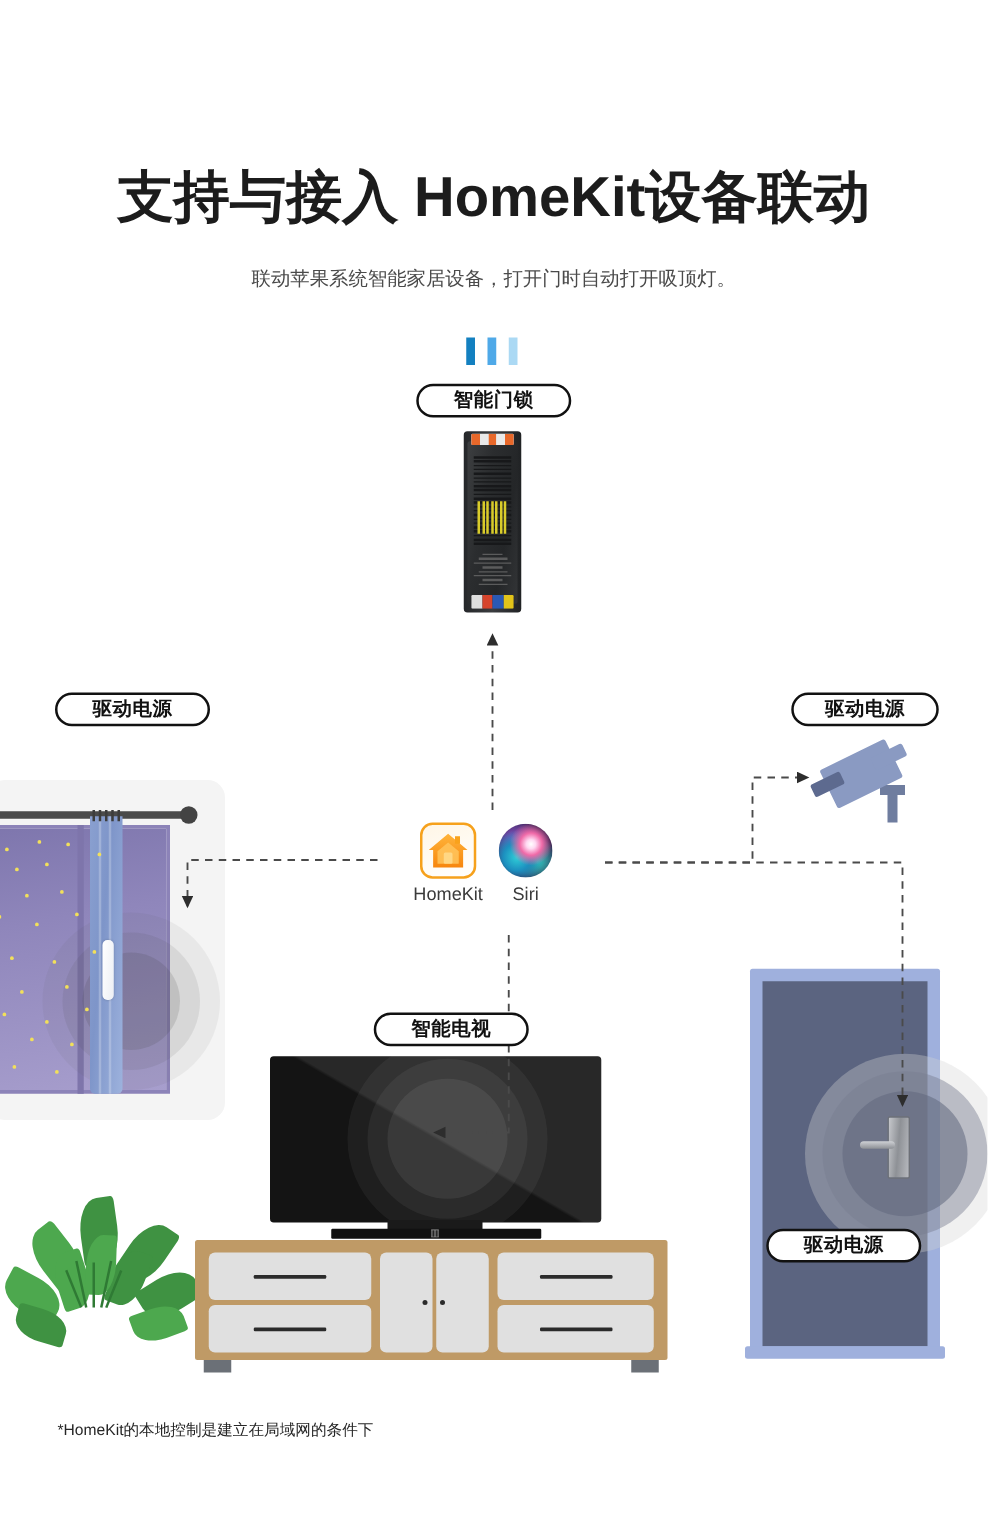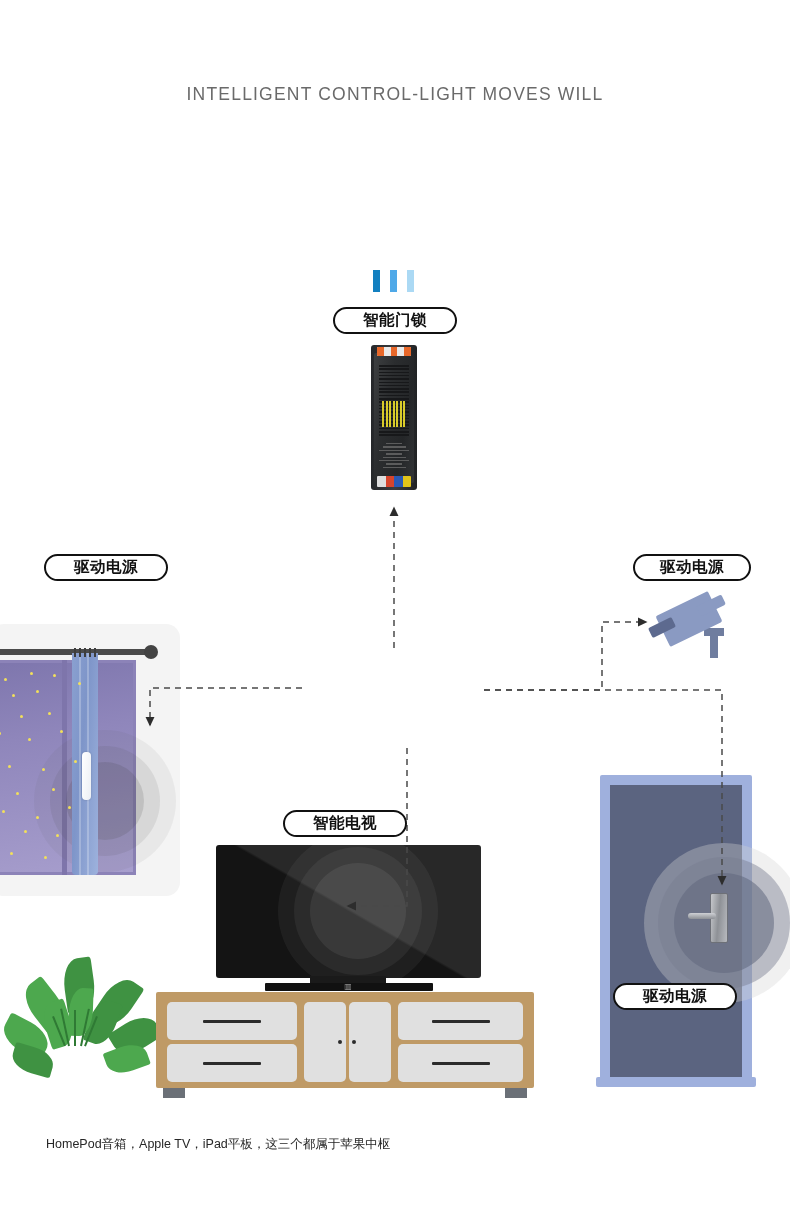--- a/index.html
+++ b/index.html
@@ -39,21 +39,21 @@
     position:absolute;
     border:2.4px solid #111;border-radius:40px;background:#fff;
     color:#111;font-weight:700;font-size:15.5px;
     display:flex;align-items:center;justify-content:center;
     box-sizing:border-box;letter-spacing:0.5px;z-index:40;
     height:27px;
   }
   .pill-driver{left:333px;top:307px;width:124px;}
   .pill-curtain{left:44px;top:554px;width:124px;}
   .pill-camera{left:633px;top:554px;width:118px;}
-  .pill-tv{left:283px;top:810px;width:124px;}
+  .pill-tv{left:299px;top:810px;width:124px;}
   .pill-lock{left:613px;top:983px;width:124px;}
 
   
   .psu{position:absolute;left:371px;top:345px;width:46px;height:145px;}
   .psu-body{
     position:absolute;left:3px;top:8px;width:40px;height:130px;
     background:linear-gradient(100deg,#3d3f41 0%,#2b2d2f 35%,#242628 70%,#333537 100%);
     border-radius:2px;
   }
   .psu-rim{
@@ -214,21 +214,22 @@
 
   
   .footnote{position:absolute;left:46px;top:1136px;width:560px;}
   .footnote p{margin:0 0 7px 0;font-size:12.5px;color:#262626;line-height:1.35;}
 </style>
 </head>
 <body>
 
 <div class="page">
 
-  <div class="eyebrow">INTELLIGENT CONTROL-LIGHT MOVES WILL</div>
+  <div class="headline">支持与接入 HomeKit设备联动</div>
+  <div class="subline">联动苹果系统智能家居设备，打开门时自动打开吸顶灯。</div>
 
   <div class="bars">
     <i></i>
     <i></i>
     <i></i>
   </div>
 
   <div class="pill pill-driver">智能门锁</div>
   <div class="psu">
     <div class="psu-rim"></div>
@@ -284,20 +285,39 @@
         <i style="top: 23.8px; width: 23px; left: 3.5px;"></i>
       </div>
     <div class="psu-bot-term">
       <span class="w"></span>
         <span class="r"></span>
         <span class="b"></span>
         <span class="y"></span>
     </div>
   </div>
 
+  <div class="hub">
+    <div class="hk-icon">
+      <svg width="41" height="41" viewBox="0 0 41 41">
+        <defs>
+          <linearGradient id="hkg" x1="0" y1="0" x2="0" y2="1">
+            <stop offset="0" stop-color="#ffb43a"></stop>
+              <stop offset="1" stop-color="#f7860e"></stop>
+          </linearGradient>
+        </defs>
+        <path d="M20.5 7 L36 20 L32.5 20 L32.5 34 L8.5 34 L8.5 20 L5 20 Z" fill="url(#hkg)"></path>
+        <rect x="26" y="9" width="4" height="6" fill="#f9a21b"></rect>
+        <path d="M20.5 14 L29 21 L29 31 L12 31 L12 21 Z" fill="#ffc45c" opacity="0.85"></path>
+        <rect x="17" y="22" width="7" height="9" rx="1.2" fill="#ffd98a" opacity="0.9"></rect>
+      </svg>
+    </div>
+    <div class="siri-icon"></div>
+    <div class="hub-cap cap-hk">HomeKit</div>
+    <div class="hub-cap cap-siri">Siri</div>
+  </div>
 
   <div class="pill pill-curtain">驱动电源</div>
   <div class="curtain-scene">
     <div class="cs-wall"></div>
     <div class="cs-window"></div>
     <div class="cs-mullion"></div>
     <div class="wave cs-w1"></div>
     <div class="wave cs-w2"></div>
     <div class="wave cs-w3"></div>
     <div class="cs-rod"></div>
@@ -419,16 +439,16 @@
     <path d="M302,688 L150,688 L150,725" fill="none" stroke="#4a4a4a" stroke-width="1.5" stroke-dasharray="6,5" marker-end="url(#ah)"></path>
 
     <path d="M484,690 L602,690 L602,622 L646,622" fill="none" stroke="#4a4a4a" stroke-width="1.5" stroke-dasharray="6,5" marker-end="url(#ah)"></path>
 
     <path d="M484,690 L722,690 L722,884" fill="none" stroke="#4a4a4a" stroke-width="1.5" stroke-dasharray="6,5" marker-end="url(#ah)"></path>
 
     <path d="M407,748 L407,906 L348,906" fill="none" stroke="#4a4a4a" stroke-width="1.5" stroke-dasharray="6,5" marker-end="url(#ah)"></path>
   </svg>
 
   <div class="footnote">
-    <p>HomePod音箱，Apple TV，iPad平板，这三个都属于苹果中枢</p>
+    <p>*HomeKit的本地控制是建立在局域网的条件下</p>
   </div>
 
 </div>
 
 </body></html>

